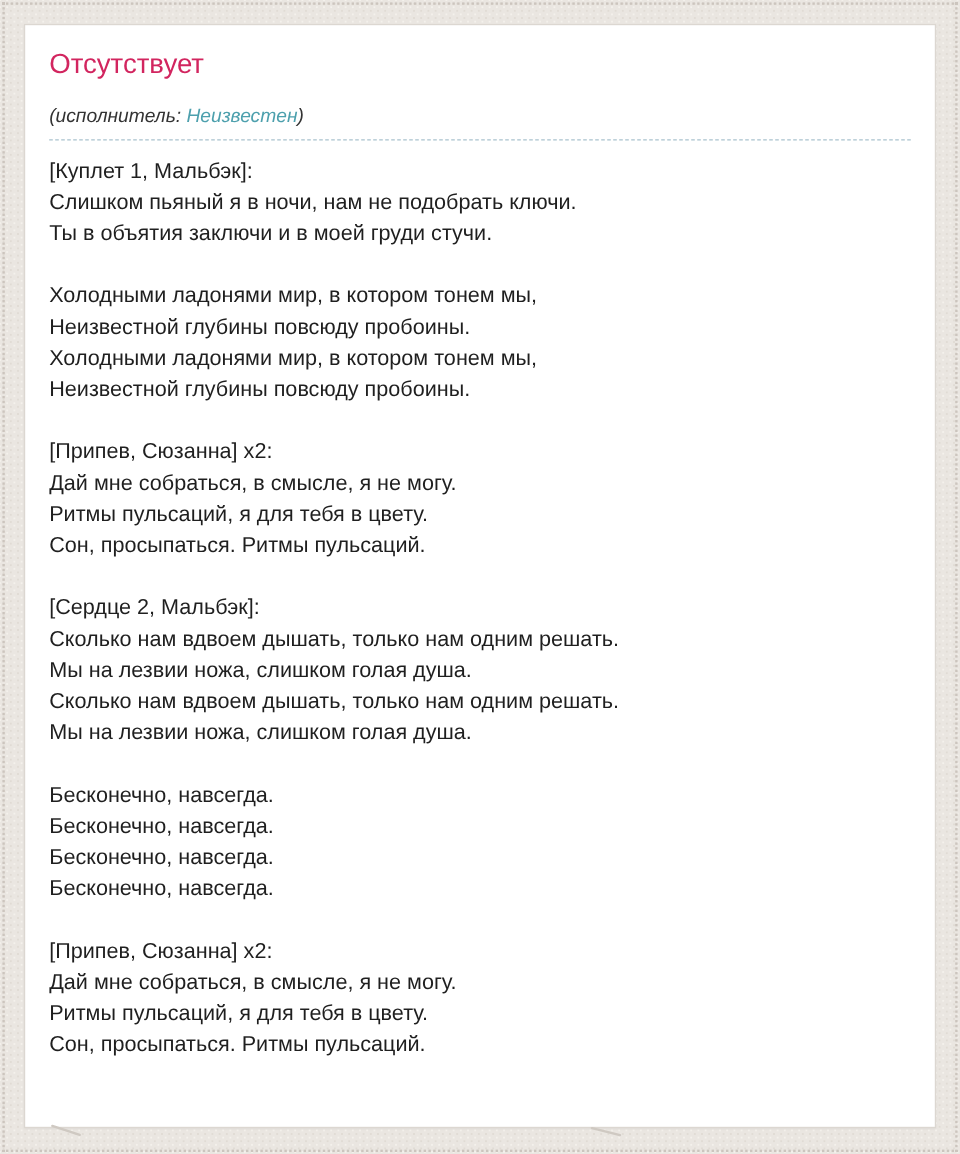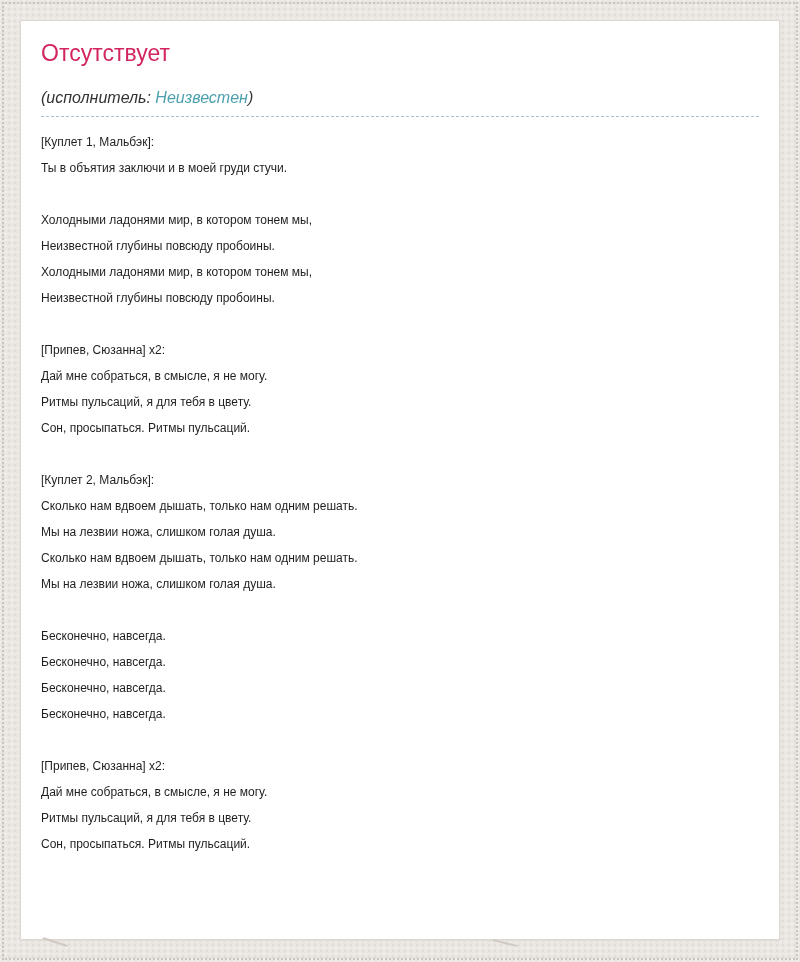--- a/index.html
+++ b/index.html
@@ -74,57 +74,58 @@
     color: #333333;
     font-style: italic;
   }
   .artist-link {
     color: var(--link-color);
     text-decoration: none;
     cursor: pointer;
   }
   .lyrics {
     margin-top: 12px;
-    font-size: 12px;
+    font-size: 18px;
     line-height: 26px;
     color: var(--text-color);
   }
   .lyric-paragraph { margin: 0 0 26px 0; }
   .lyric-line { white-space: pre-wrap; }
 </style>
 </head>
 <body>
 
 <div class="page-frame"></div>
 
 <div class="card">
   <div class="song-header">
     <h1 class="song-title">Отсутствует</h1>
     <div class="artist-line"><span>(исполнитель:</span>&nbsp;<a class="artist-link">Неизвестен</a><span>)</span></div>
   </div>
 
   <div class="lyrics" id="lyrics">
       <div class="lyric-paragraph">
         <div class="lyric-line">[Куплет 1, Мальбэк]:</div>
+        <div class="lyric-line">Слишком пьяный я в ночи, нам не подобрать ключи.</div>
         <div class="lyric-line">Ты в объятия заключи и в моей груди стучи.</div>
       </div>
       <div class="lyric-paragraph">
         <div class="lyric-line">Холодными ладонями мир, в котором тонем мы,</div>
         <div class="lyric-line">Неизвестной глубины повсюду пробоины.</div>
         <div class="lyric-line">Холодными ладонями мир, в котором тонем мы,</div>
         <div class="lyric-line">Неизвестной глубины повсюду пробоины.</div>
       </div>
       <div class="lyric-paragraph">
         <div class="lyric-line">[Припев, Сюзанна] x2:</div>
         <div class="lyric-line">Дай мне собраться, в смысле, я не могу.</div>
         <div class="lyric-line">Ритмы пульсаций, я для тебя в цвету.</div>
         <div class="lyric-line">Сон, просыпаться. Ритмы пульсаций.</div>
       </div>
       <div class="lyric-paragraph">
-        <div class="lyric-line">[Куплет 2, Мальбэк]:</div>
+        <div class="lyric-line">[Сердце 2, Мальбэк]:</div>
         <div class="lyric-line">Сколько нам вдвоем дышать, только нам одним решать.</div>
         <div class="lyric-line">Мы на лезвии ножа, слишком голая душа.</div>
         <div class="lyric-line">Сколько нам вдвоем дышать, только нам одним решать.</div>
         <div class="lyric-line">Мы на лезвии ножа, слишком голая душа.</div>
       </div>
       <div class="lyric-paragraph">
         <div class="lyric-line">Бесконечно, навсегда.</div>
         <div class="lyric-line">Бесконечно, навсегда.</div>
         <div class="lyric-line">Бесконечно, навсегда.</div>
         <div class="lyric-line">Бесконечно, навсегда.</div>

